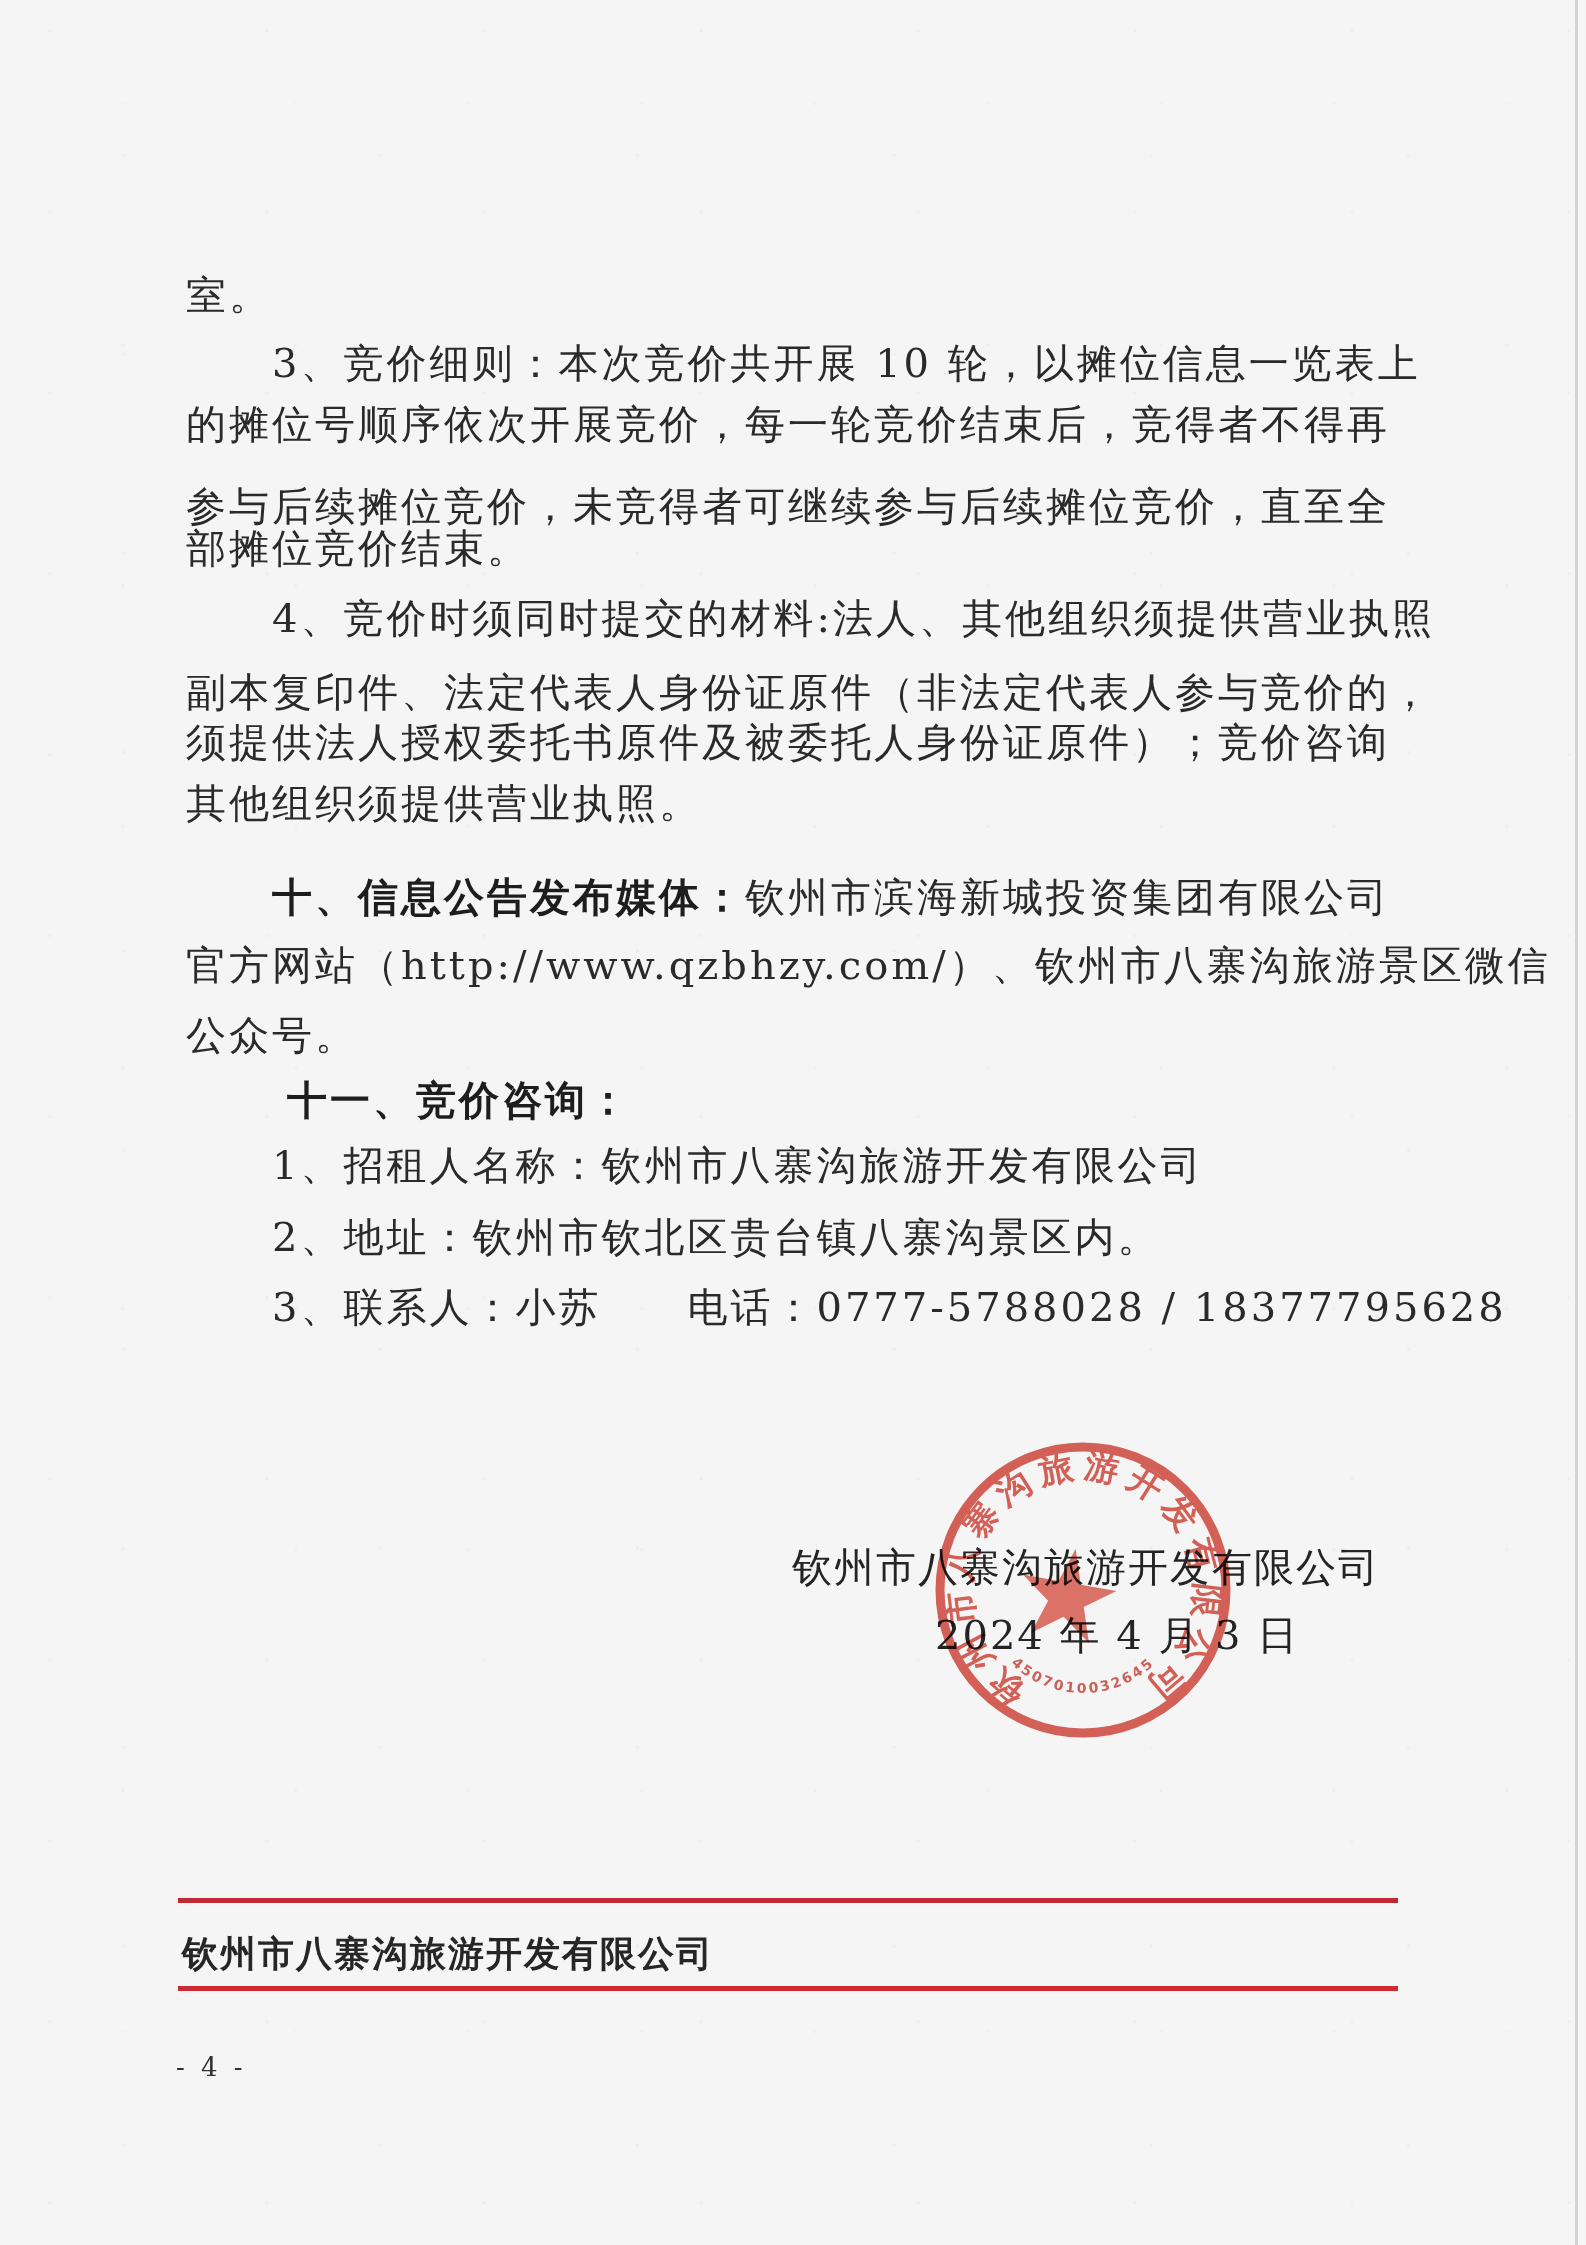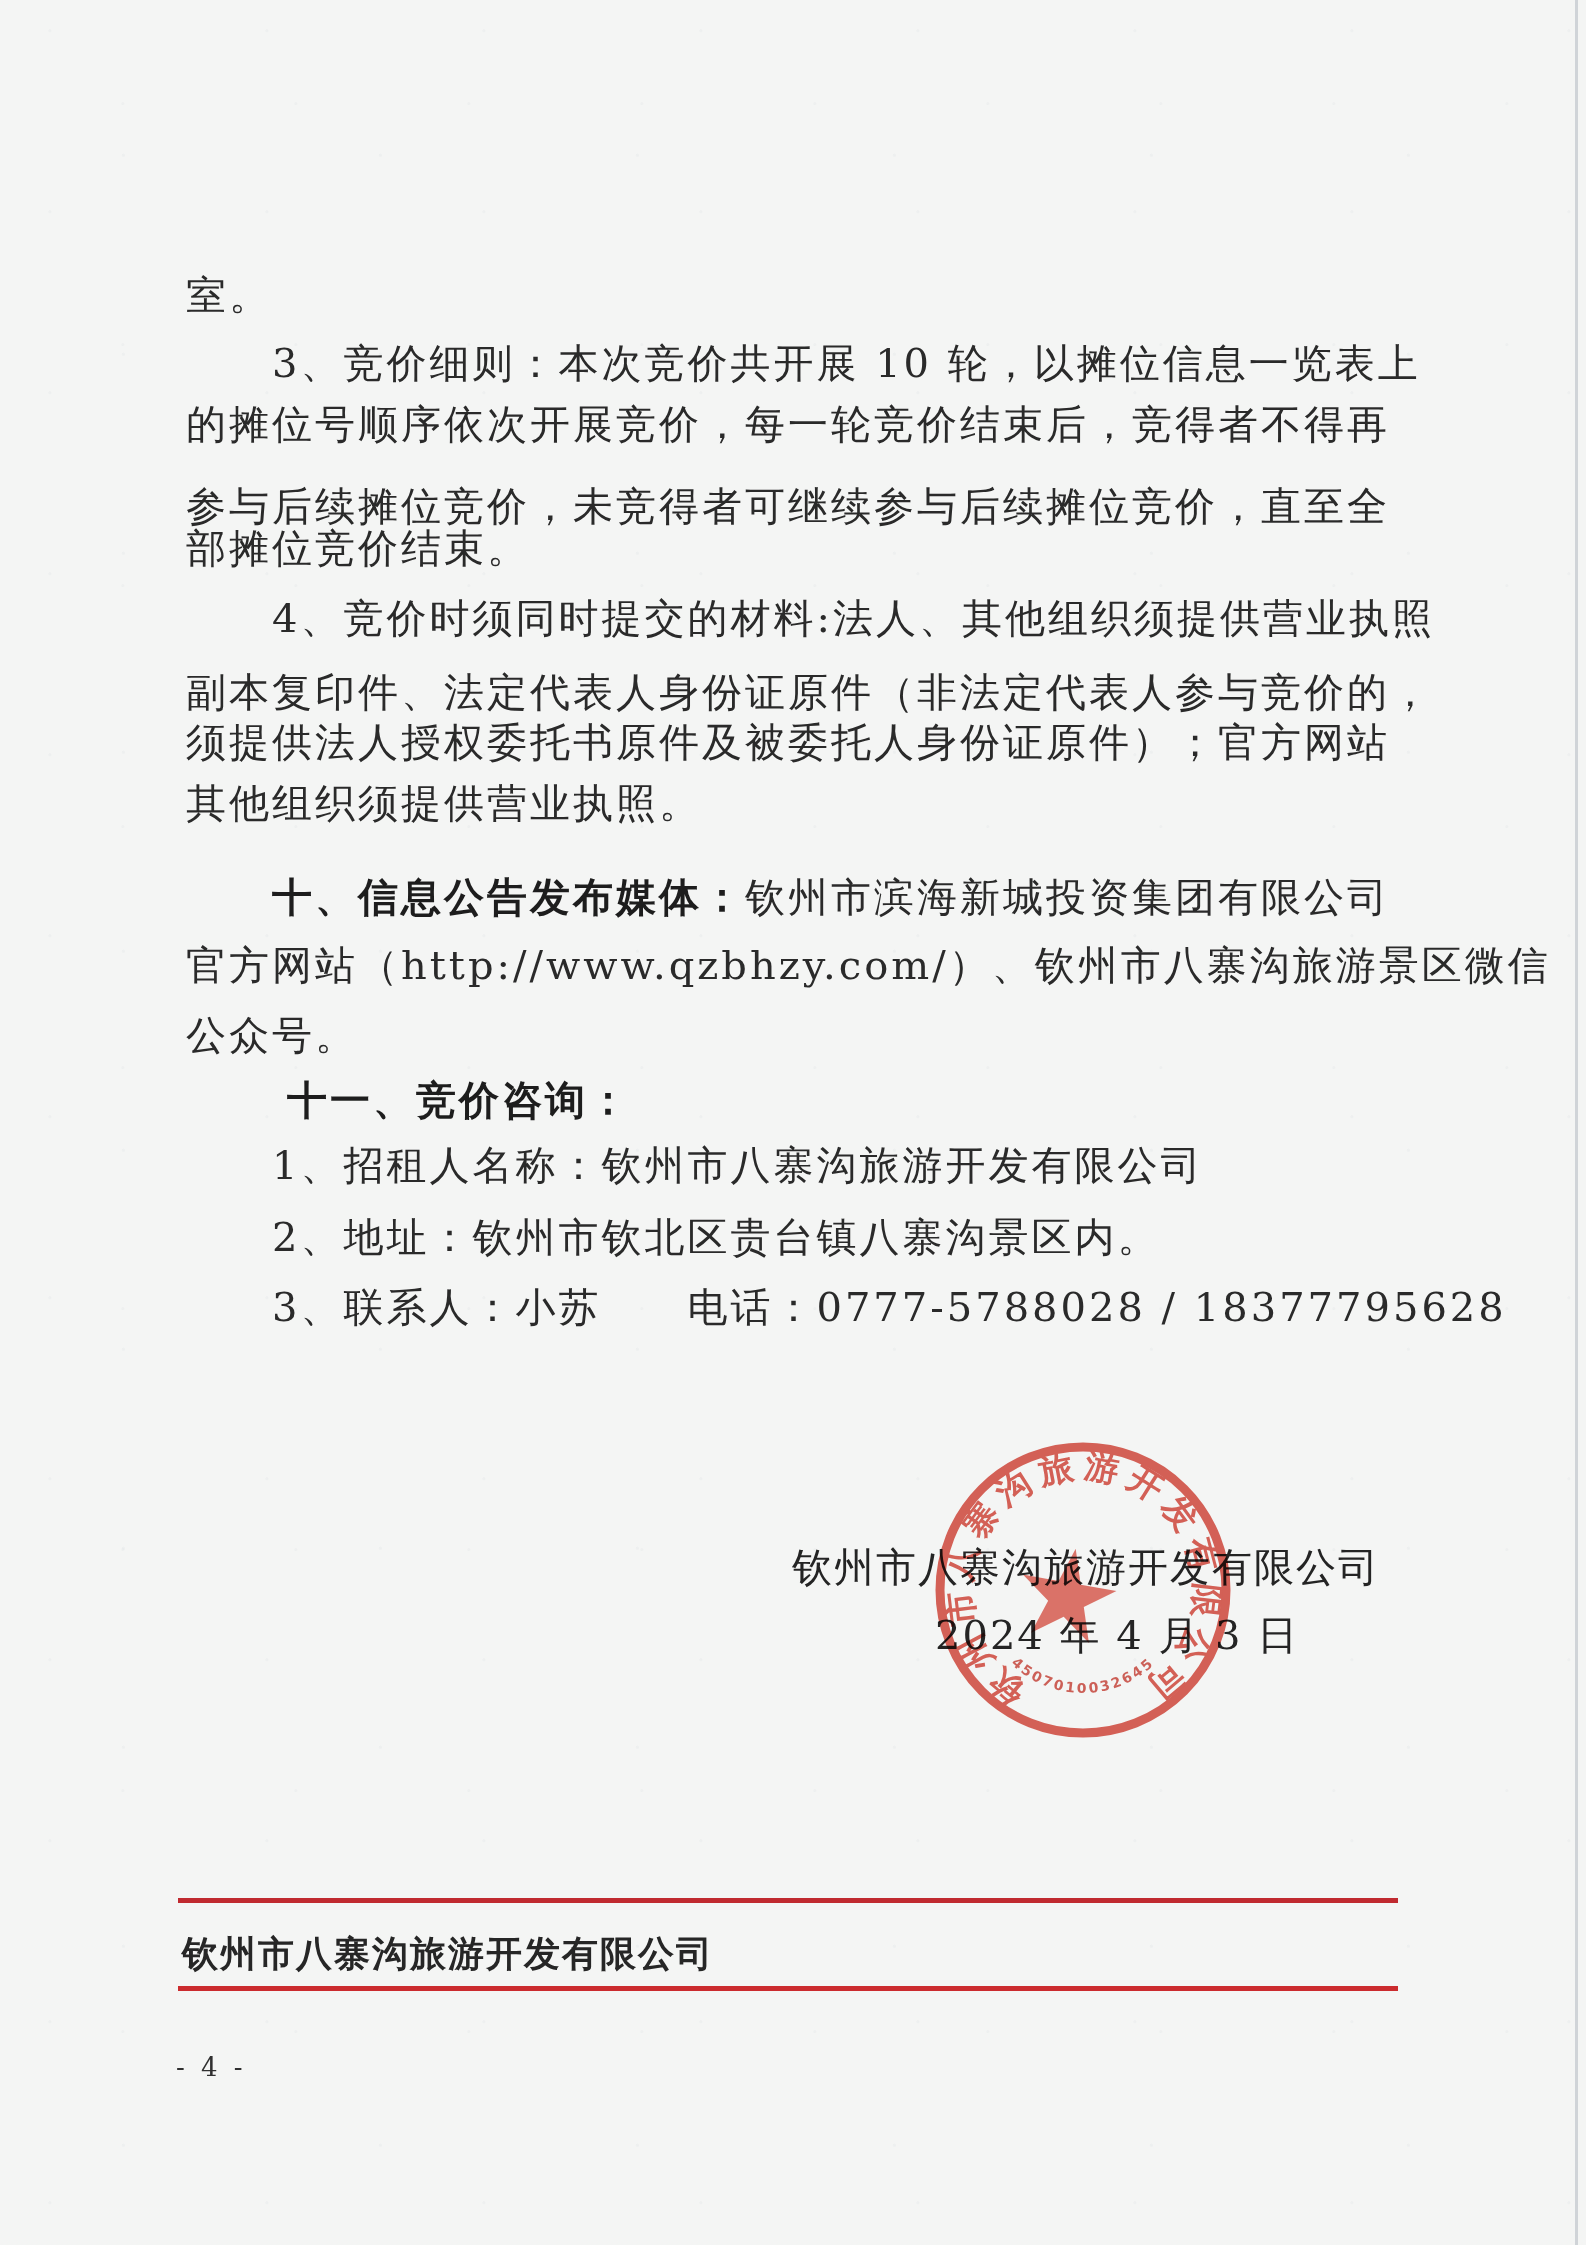--- a/index.html
+++ b/index.html
@@ -88,21 +88,21 @@
 <div class="page">
 
   <div id="body-lines">
       <div class="doc-line" style="top: 271px;"><span>室。</span></div>
       <div class="doc-line indent" style="top: 339px;"><span>3、竞价细则：本次竞价共开展 10 轮，以摊位信息一览表上</span></div>
       <div class="doc-line" style="top: 401px; font-family: Liberation Serif, serif;"><span>的摊位号顺序依次开展竞价，每一轮竞价结束后，竞得者不得再</span></div>
       <div class="doc-line" style="top: 463px; margin-top: 19px;"><span>参与后续摊位竞价，未竞得者可继续参与后续摊位竞价，直至全</span></div>
       <div class="doc-line" style="top: 524px;"><span>部摊位竞价结束。</span></div>
       <div class="doc-line indent" style="top: 594px;"><span>4、竞价时须同时提交的材料:法人、其他组织须提供营业执照</span></div>
       <div class="doc-line" style="top: 654px; margin-top: 14px;"><span>副本复印件、法定代表人身份证原件（非法定代表人参与竞价的，</span></div>
-      <div class="doc-line" style="top: 718px;"><span>须提供法人授权委托书原件及被委托人身份证原件）；官方网站</span></div>
+      <div class="doc-line" style="top: 718px;"><span>须提供法人授权委托书原件及被委托人身份证原件）；竞价咨询</span></div>
       <div class="doc-line" style="top: 779px;"><span>其他组织须提供营业执照。</span></div>
       <div class="doc-line indent" style="top: 873px;"><span class="lead">十、信息公告发布媒体：</span><span>钦州市滨海新城投资集团有限公司</span></div>
       <div class="doc-line" style="top: 941px;"><span>官方网站（http://www.qzbhzy.com/）、钦州市八寨沟旅游景区微信</span></div>
       <div class="doc-line" style="top: 1011px;"><span>公众号。</span></div>
       <div class="doc-line indent" style="top: 1076px; margin-left: 15px;"><span class="lead">十一、竞价咨询：</span></div>
       <div class="doc-line indent" style="top: 1141px;"><span>1、招租人名称：钦州市八寨沟旅游开发有限公司</span></div>
       <div class="doc-line indent" style="top: 1213px;"><span>2、地址：钦州市钦北区贵台镇八寨沟景区内。</span></div>
       <div class="doc-line indent" style="top: 1283px;"><span>3、联系人：小苏　　电话：0777-5788028 / 18377795628</span></div>
     </div>
 

